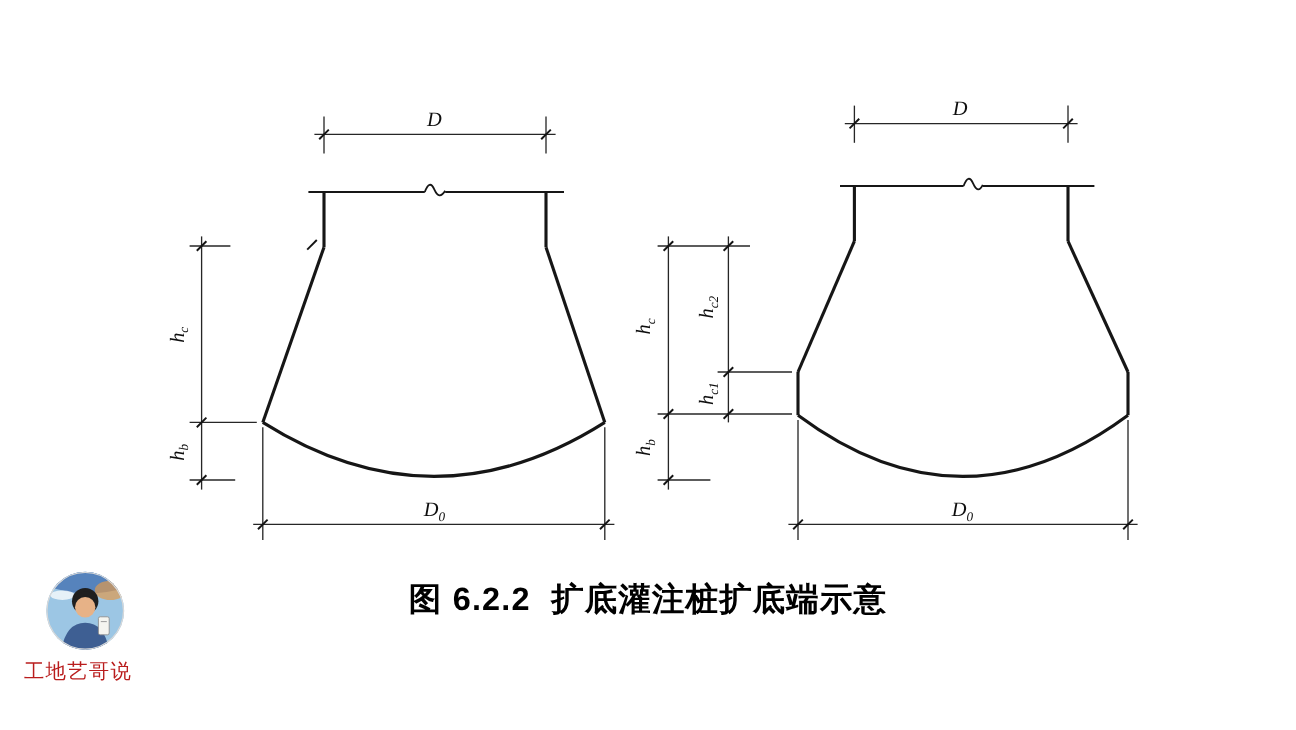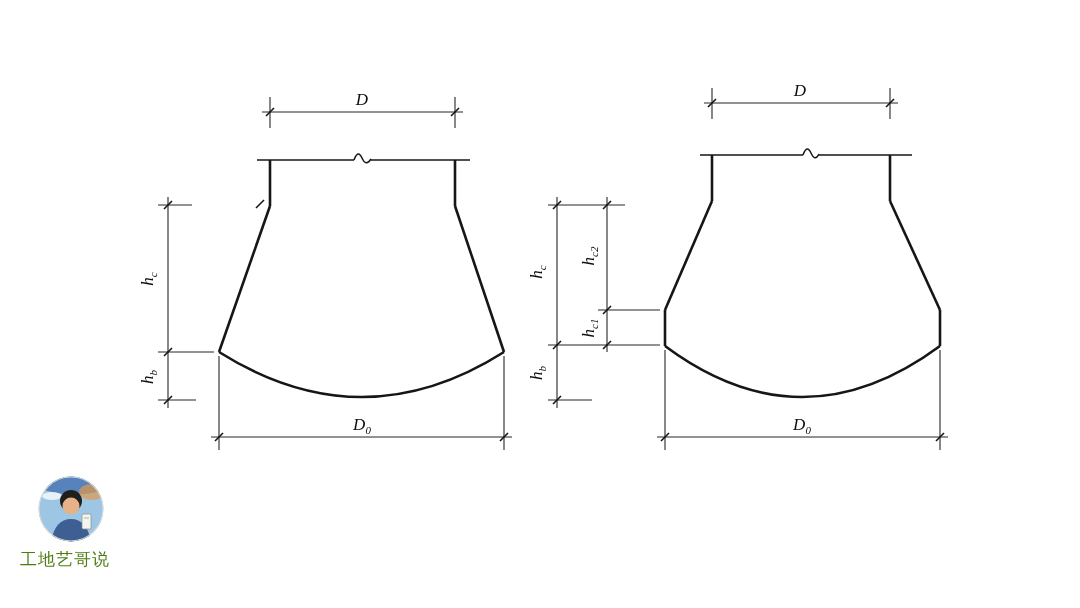--- a/index.html
+++ b/index.html
@@ -14,21 +14,21 @@
   .dimtext { font-family:"Liberation Serif", serif; font-style:italic; font-size:17px; fill:#0e0e0e; }
   .sub { font-size:11px; }
   .caption {
     position:absolute; top:481px; left:0; width:100%;
     text-align:center; font-size:27px; font-weight:700; color:#000;
     white-space:pre; letter-spacing:1px;
   }
   .watermark-avatar { position:absolute; left:38px; top:476px; width:66px; height:66px; }
   .watermark-name {
     position:absolute; left:20px; top:548px;
-    font-size:17px; color:#4d7c0f; letter-spacing:1px;
+    font-size:17px; color:#b91c1c; letter-spacing:1px;
   }
 </style>
 </head>
 <body>
 
 <div class="canvas">
 
   <svg class="diagram-svg" width="1080" height="470" viewBox="0 0 1080 470">
 
     <g>
@@ -126,20 +126,21 @@
         <line class="dim" x1="598" y1="310" x2="660" y2="310"></line>
         <line class="tick" x1="603" y1="209" x2="611" y2="201"></line>
         <line class="tick" x1="603" y1="314" x2="611" y2="306"></line>
         <line class="tick" x1="603" y1="349" x2="611" y2="341"></line>
         <text class="dimtext" x="594" y="256" text-anchor="middle" transform="rotate(-90 594 256)"><tspan>h</tspan><tspan class="sub" dy="4">c2</tspan></text>
         <text class="dimtext" x="594" y="328" text-anchor="middle" transform="rotate(-90 594 328)"><tspan>h</tspan><tspan class="sub" dy="4">c1</tspan></text>
       </g>
     </g>
   </svg>
 
+  <div class="caption">图 6.2.2  扩底灌注桩扩底端示意</div>
 
   <svg class="watermark-avatar" viewBox="0 0 66 66">
     <defs>
       <clipPath id="avclip">
           <circle cx="33" cy="33" r="32.5"></circle>
         </clipPath>
     </defs>
     <g clip-path="url(#avclip)">
       <rect x="0" y="0" width="66" height="66" fill="#9cc6e4"></rect>
       <path d="M0,0 H66 V14 Q33,24 0,12 Z" fill="#4a77b5" opacity="0.85"></path>

